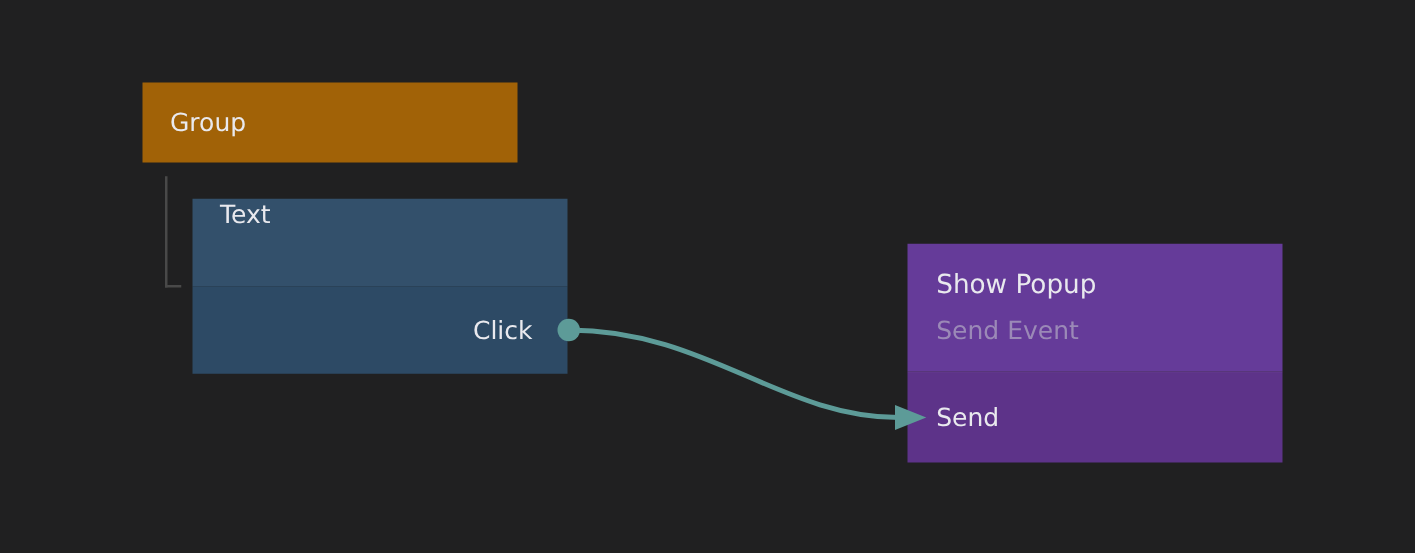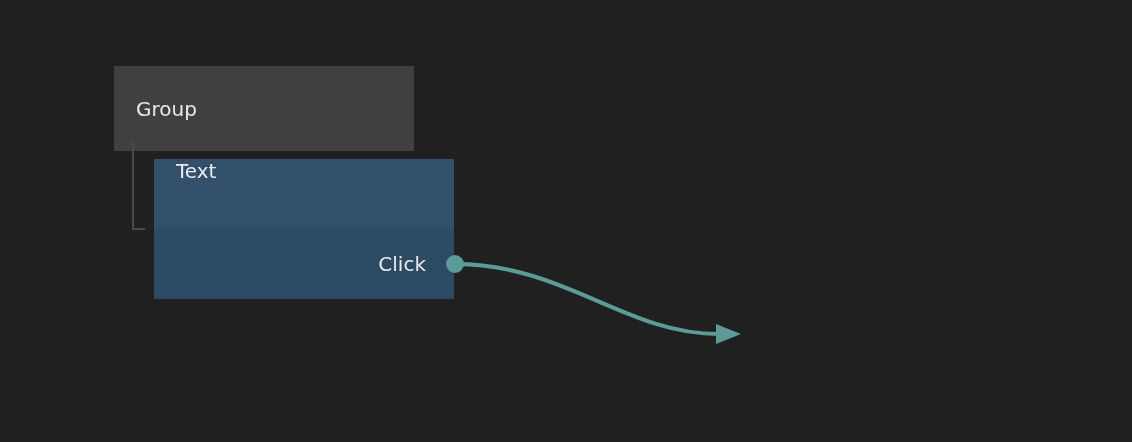--- a/index.html
+++ b/index.html
@@ -18,22 +18,22 @@
     position: absolute;
   }
   .node-title {
     color: #e9e9ee;
     font-size: 20px;
     font-weight: 400;
   }
   
   .group-node {
     left: 114px; top: 66px;
-    width: 300px; height: 85px;
-    background: #404040;
+    width: 300px; height: 64px;
+    background: #a16207;
     display: flex; align-items: center;
     padding-left: 22px;
   }
   
   .hier-line {
     position: absolute;
     left: 132px; top: 141px;
     width: 13px; height: 89px;
     border-left: 2px solid #494949;
     border-bottom: 2px solid #494949;
@@ -111,20 +111,29 @@
 
   <div class="node text-node">
     <div class="node-header">
       <div class="node-title">Text</div>
     </div>
     <div class="output-row">
       <span class="port-label">Click</span>
     </div>
   </div>
 
+  <div class="node popup-node">
+    <div class="node-header">
+      <div class="node-title">Show Popup</div>
+      <div class="node-subtitle">Send Event</div>
+    </div>
+    <div class="input-row">
+      <span>Send</span>
+    </div>
+  </div>
 
   <svg class="edge-layer" viewBox="0 0 1132 442">
     <path d="M 455 264 C 565 264, 625 334, 719 334" fill="none" stroke="#5d9b98" stroke-width="4" stroke-linecap="round"></path>
     <polygon points="716,324 741,334 716,344" fill="#5d9b98"></polygon>
     <circle cx="455" cy="264" r="9" fill="#5d9b98"></circle>
   </svg>
 
 </div>
 
 </body></html>

